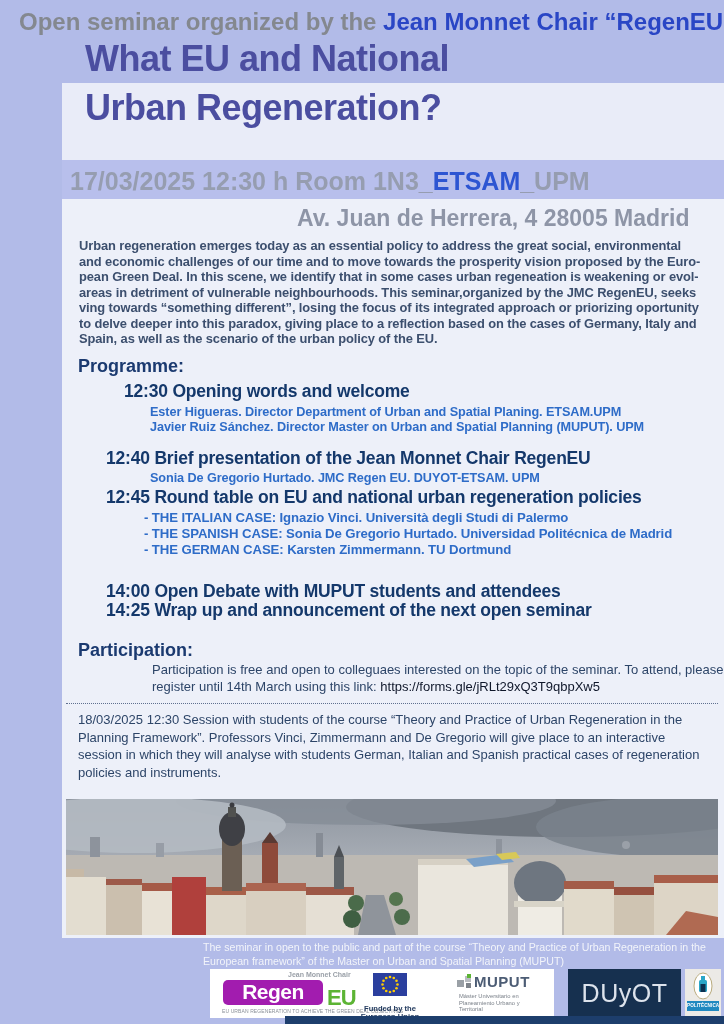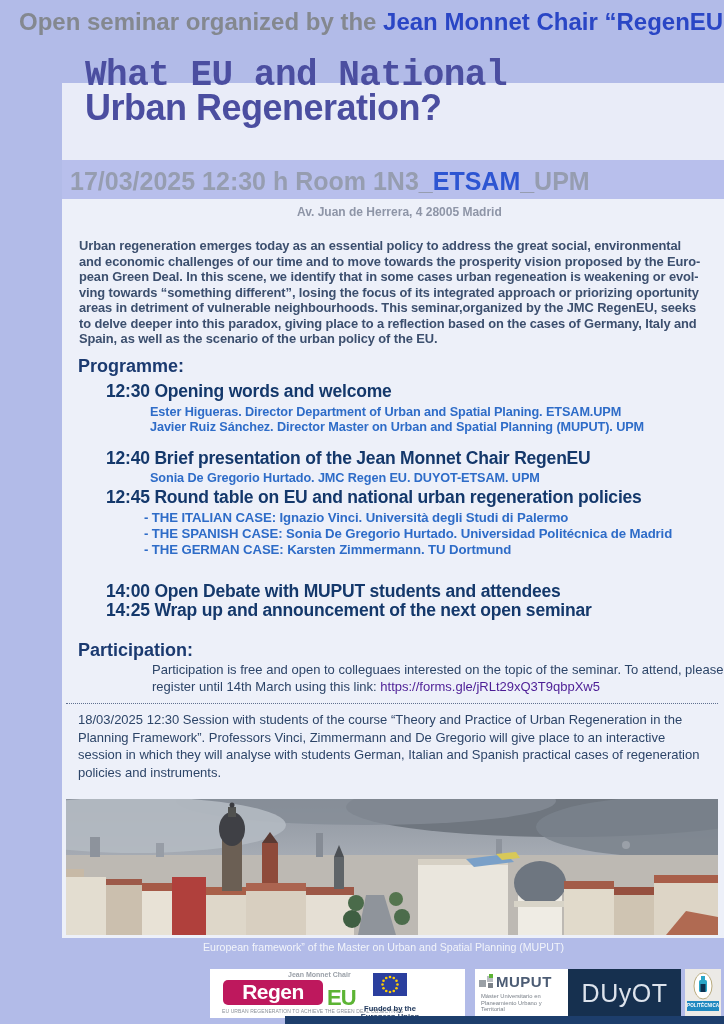--- a/index.html
+++ b/index.html
@@ -9,68 +9,68 @@
   }
   
   .band-light{position:absolute;left:62px;top:83px;right:0;height:77px;background:#e9ecf8;}
   .band-date{position:absolute;left:62px;top:160px;right:0;height:39px;background:#b8bfec;}
   .content-box{position:absolute;left:62px;top:199px;right:0;height:739px;background:#edf0f9;}
 
   .top-note{position:absolute;left:19px;top:8px;font-size:24px;font-weight:bold;color:#84888f;white-space:nowrap;}
   .top-note .chair{color:#2a46c5;}
 
   .title-l1,.title-l2{position:absolute;left:85px;margin:0;font-size:36px;font-weight:bold;color:#4b4ea0;letter-spacing:-0.5px;white-space:nowrap;line-height:1;}
-  .title-l1{top:58px;font-family:Liberation Mono, monospace;}
+  .title-l1{top:41px;}
   .title-l2{top:90px;}
   .subtitle{position:absolute;left:76px;top:137px;font-size:20px;font-weight:bold;color:#3f4c69;letter-spacing:-0.2px;white-space:nowrap;}
   .dateline{position:absolute;left:70px;top:167px;font-size:25px;font-weight:bold;color:#969db0;white-space:nowrap;}
   .dateline .etsam{color:#2d55d2;}
-  .address{position:absolute;left:297px;top:205px;font-size:12px;font-weight:bold;color:#8e95a7;white-space:nowrap;}
+  .address{position:absolute;left:297px;top:205px;font-size:23px;font-weight:bold;color:#8e95a7;white-space:nowrap;}
 
   .intro{position:absolute;left:79px;top:238px;font-size:12.9px;font-weight:bold;color:#3c4f6e;line-height:15.5px;letter-spacing:-0.1px;}
   .intro div{white-space:nowrap;}
 
   .prog-heading,.part-heading{position:absolute;left:78px;font-size:18px;font-weight:bold;color:#1b3a70;white-space:nowrap;}
   .prog-heading{top:356px;}
   .part-heading{top:640px;}
 
   .prog-item{position:absolute;left:106px;font-size:17.5px;font-weight:bold;color:#14386b;white-space:nowrap;letter-spacing:-0.2px;}
-  .pi-0{top:381px;} .pi-1{top:448px;} .pi-2{top:487px;} .pi-3{top:581px;} .pi-4{top:600px;}
+  .pi-0{top:381px;margin-left:18px;} .pi-1{top:448px;} .pi-2{top:487px;} .pi-3{top:581px;} .pi-4{top:600px;}
 
   .prog-speakers{position:absolute;left:150px;font-size:12.7px;font-weight:bold;color:#2e6cc8;line-height:14.8px;letter-spacing:-0.1px;}
   .prog-speakers div{white-space:nowrap;}
   .ps-0{top:405px;} .ps-1{top:471px;}
   .prog-cases{position:absolute;left:144px;top:510px;font-size:13.2px;font-weight:bold;color:#2e6cc8;line-height:15.8px;letter-spacing:-0.1px;}
   .prog-cases div{white-space:nowrap;}
 
   .part-text{position:absolute;left:152px;top:661px;font-size:13px;color:#2d4568;line-height:17px;}
   .part-text div{white-space:nowrap;}
-  .reg-link{color:#4c1d95;text-decoration:none;cursor:pointer;}
+  .reg-link{color:#0f172a;text-decoration:none;cursor:pointer;}
 
   .dotted-sep{position:absolute;left:66px;top:696px;width:652px;height:7px;border-bottom:1px dotted #5f7090;}
 
   .session-note{position:absolute;left:78px;top:711px;font-size:13px;color:#2d4568;line-height:17.6px;}
   .session-note div{white-space:nowrap;}
 
   .photo{position:absolute;left:66px;top:799px;width:652px;height:136px;background:#9aa2ab;}
   .photo svg{display:block;width:100%;height:100%;}
 
   .footer-note{position:absolute;left:203px;top:941px;font-size:10.6px;color:#f2f4fa;line-height:13.6px;}
   .footer-note div{white-space:nowrap;}
 
   .logo-box{position:absolute;top:969px;height:49px;background:#ffffff;}
   .logo-regeneu{left:210px;width:255px;}
   .jmc-label{position:absolute;left:78px;top:2px;font-size:7px;font-weight:bold;color:#9aa0a8;white-space:nowrap;}
-  .regen-pill{position:absolute;left:13px;top:11px;width:100px;height:25px;background:#be185d;border-radius:5px;color:#ffffff;font-size:21px;font-weight:bold;text-align:center;line-height:24px;letter-spacing:-0.5px;}
+  .regen-pill{position:absolute;left:13px;top:11px;width:100px;height:25px;background:#a21caf;border-radius:5px;color:#ffffff;font-size:21px;font-weight:bold;text-align:center;line-height:24px;letter-spacing:-0.5px;}
   .eu-green{position:absolute;left:117px;top:16px;font-size:22px;font-weight:bold;color:#5cb434;letter-spacing:-1px;}
   .regen-tagline{position:absolute;left:12px;top:39px;font-size:5px;color:#8a9098;white-space:nowrap;letter-spacing:0.1px;}
   .eu-flag{position:absolute;left:163px;top:4px;}
   .funded{position:absolute;left:148px;top:30px;width:64px;font-size:7.6px;font-weight:bold;color:#223a5e;line-height:8.4px;text-align:center;margin-top:6px;}
 
-  .logo-muput{left:475px;width:88px;padding-left:13px;}
+  .logo-muput{left:453px;width:88px;padding-left:13px;}
   .puzzle-icon{position:absolute;left:4px;top:5px;}
   .muput-name{position:absolute;left:21px;top:4px;font-size:15px;font-weight:bold;color:#4c5c74;letter-spacing:0.5px;}
   .muput-desc{position:absolute;left:6px;top:24px;width:76px;font-size:5.8px;color:#7a8089;line-height:6.6px;}
 
   .logo-duyot{left:568px;width:113px;background:#16304f;}
   .duyot-name{position:absolute;left:0;top:0;width:100%;text-align:center;font-size:25px;color:#dde3ec;line-height:49px;letter-spacing:0.5px;}
 
   .logo-upm{left:685px;width:36px;background:#eceae6;}
   .upm-crest{position:absolute;left:8px;top:3px;}
   .upm-bar{position:absolute;left:2px;top:32px;width:32px;height:10px;background:#2089c0;color:#ffffff;font-size:4.6px;font-weight:bold;text-align:center;line-height:10px;letter-spacing:0.1px;}
@@ -92,22 +92,22 @@
   <h1 class="title-l2">Urban Regeneration?</h1>
 
   <div class="dateline"><span>17/03/2025  12:30 h  Room 1N3_</span><span class="etsam">ETSAM</span><span>_UPM</span></div>
 
   <div class="address">Av. Juan de Herrera, 4 28005 Madrid</div>
 
   <div class="intro">
       <div>Urban regeneration emerges today as an essential policy to address the great social, environmental</div>
       <div>and economic challenges of our time and to move towards the prosperity vision proposed by the Euro-</div>
       <div>pean Green Deal. In this scene, we identify that in some cases urban regeneation is weakening or evol-</div>
+      <div>areas in detriment of vulnerable neighbourhoods. This seminar,organized by the JMC RegenEU, seeks</div>
       <div>ving towards “something different”, losing the focus of its integrated approach or priorizing oportunity</div>
-      <div>areas in detriment of vulnerable neighbourhoods. This seminar,organized by the JMC RegenEU, seeks</div>
       <div>to delve deeper into this paradox, giving place to a reflection based on the cases  of Germany, Italy and</div>
       <div>Spain, as well as the scenario of the urban policy of the EU.</div>
     </div>
 
   <div class="prog-heading">Programme:</div>
   <div class="prog-item pi-0">12:30 Opening words and welcome</div>
   <div class="prog-speakers ps-0">
       <div>Ester Higueras. Director Department of Urban and Spatial Planing. ETSAM.UPM</div>
       <div>Javier Ruiz Sánchez. Director Master on Urban and Spatial Planning (MUPUT). UPM</div>
     </div>
@@ -195,20 +195,21 @@
       <rect x="498" y="90" width="50" height="46" fill="#e1dacb"></rect>
       <rect x="548" y="88" width="40" height="10" fill="#96503f"></rect>
       <rect x="548" y="96" width="40" height="40" fill="#cfc4b2"></rect>
       <rect x="588" y="76" width="64" height="10" fill="#a85e49"></rect>
       <rect x="588" y="84" width="64" height="52" fill="#ddd5c6"></rect>
       <polygon points="600,136 620,112 652,118 652,136" fill="#b06a52"></polygon>
     </svg>
   </div>
 
   <div class="footer-note">
+      <div>The seminar in open to the public and part of the course “Theory and Practice of Urban Regeneration in the</div>
       <div>European framework” of the Master on Urban and Spatial Planning (MUPUT)</div>
     </div>
 
   <div class="logo-box logo-regeneu">
     <div class="jmc-label">Jean Monnet Chair</div>
     <div class="regen-pill">Regen</div>
     <div class="eu-green">EU</div>
     <div class="regen-tagline">EU URBAN REGENERATION TO ACHIEVE THE GREEN DEAL OBJECTIVES</div>
     <svg class="eu-flag" width="34" height="23" viewBox="0 0 34 23">
       <rect width="34" height="23" fill="#2b3f9e"></rect>

